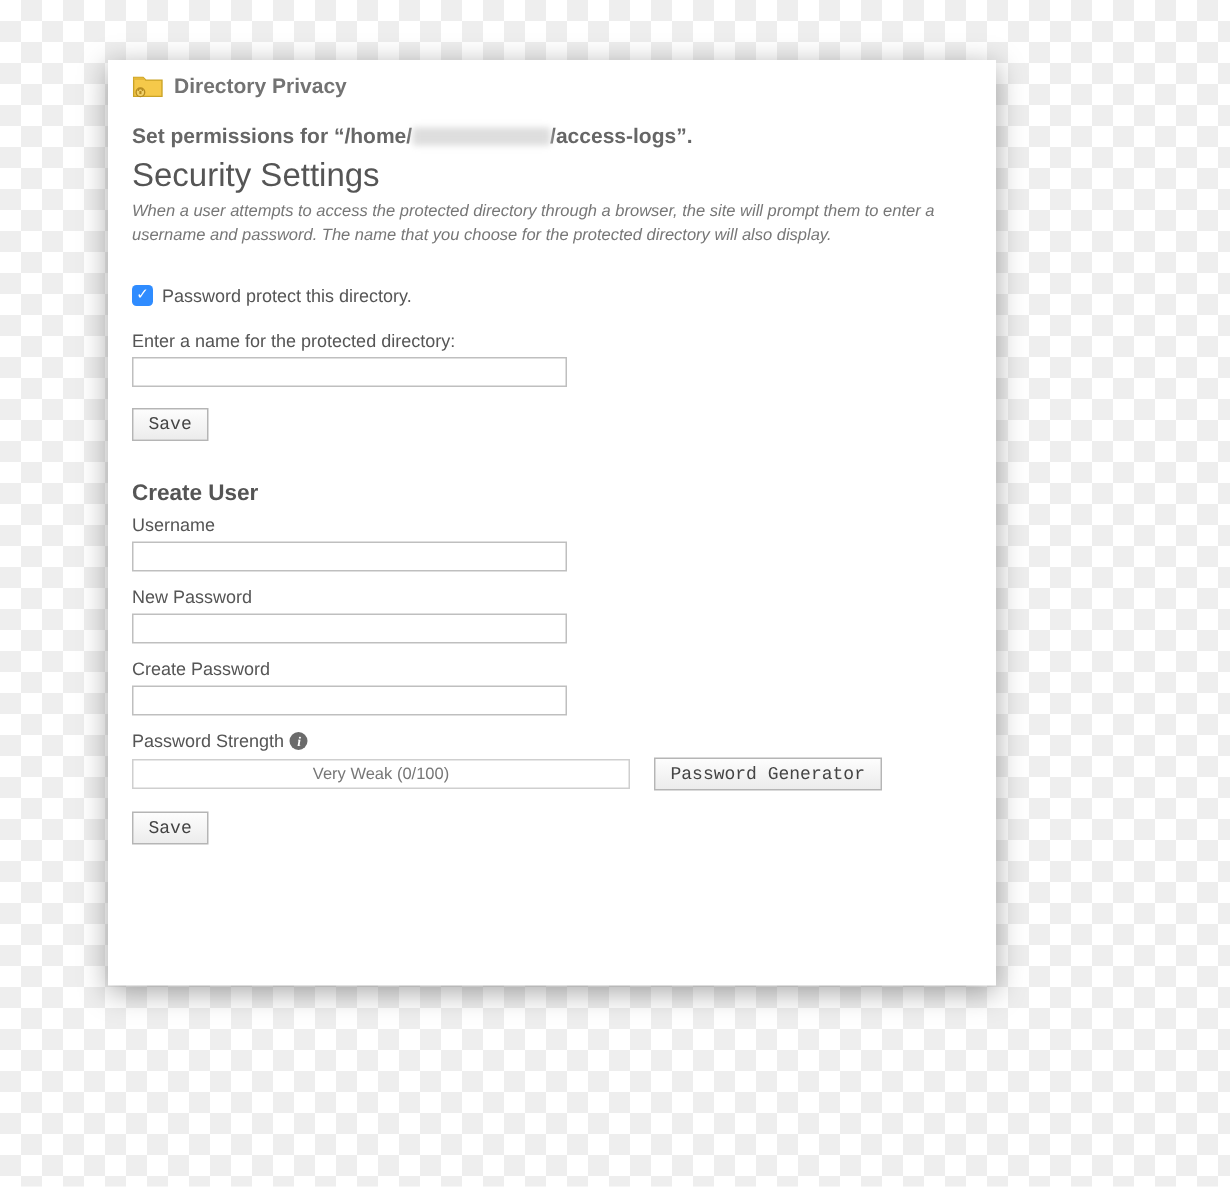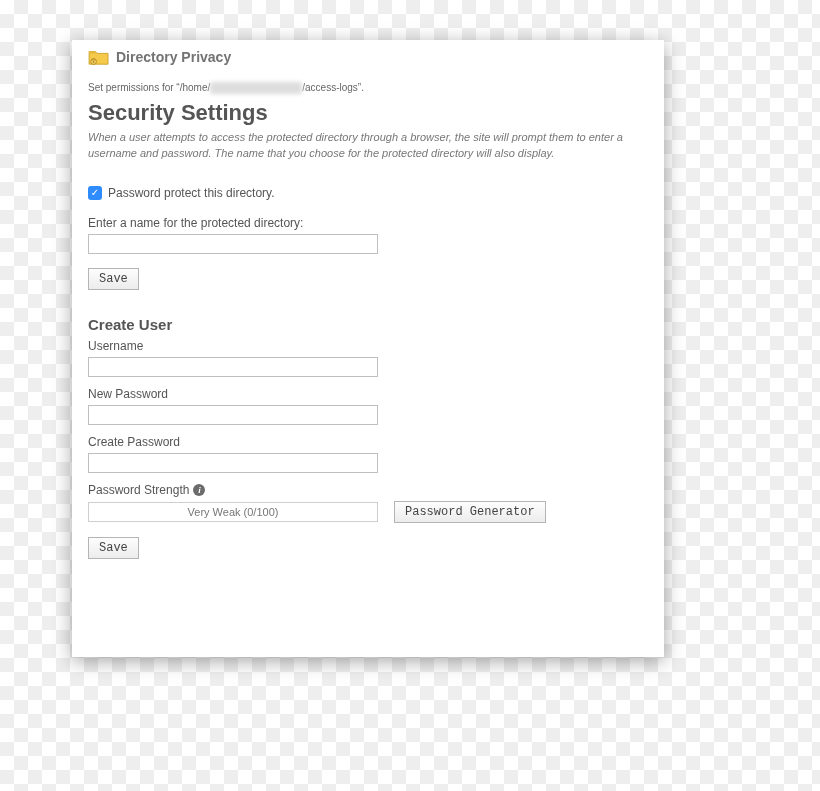--- a/index.html
+++ b/index.html
@@ -22,23 +22,23 @@
     left:72px;top:40px;
     width:592px;height:617px;
     background:#fff;
     box-shadow:0 4px 18px rgba(0,0,0,.35);
     padding:8px 16px 16px 16px;
     box-sizing:border-box;
   }
   .hdr{display:flex;align-items:center;gap:6px;margin-bottom:14px}
   .hdr-title{font-weight:bold;font-size:14px;color:#737373}
   .folder-icon{width:22px;height:18px;display:inline-block}
-  h2.perm{font-size:10px;color:#666;margin:16px 0 6px 0;font-weight:normal}
+  h2.perm{font-size:14px;color:#666;margin:16px 0 6px 0;font-weight:bold}
   .blur{display:inline-block;width:92px;height:12px;background:#ddd;filter:blur(2px);vertical-align:middle;border-radius:2px}
-  h1.sec{font-size:22px;font-weight:bold;color:#555;margin:4px 0 4px 0}
+  h1.sec{font-size:22px;font-weight:normal;color:#555;margin:4px 0 4px 0}
   .desc{font-style:italic;color:#777;font-size:11px;line-height:1.45;margin-bottom:24px}
   .chk-row{display:flex;align-items:center;gap:6px;margin-bottom:16px}
   .chk{width:14px;height:14px;background:#2f8cff;border-radius:3px;display:flex;align-items:center;justify-content:center;color:#fff;font-size:10px;line-height:1}
   label.fld{display:block;margin:10px 0 4px 0;color:#555}
   input.txt{
     width:290px;height:20px;
     border:1px solid #bfbfbf;
     background:#fff;
     padding:1px 4px;
     box-sizing:border-box;
@@ -51,21 +51,21 @@
     background:linear-gradient(#fdfdfd,#ececec);
     font-family:Liberation Mono, monospace;font-size:12px;color:#444;
     cursor:pointer;
   }
   .btn.save{margin-top:14px}
   h3.cu{font-size:15px;font-weight:bold;color:#555;margin:26px 0 6px 0}
   .ps-row{display:flex;align-items:center;gap:4px}
   .info-icon{width:12px;height:12px;border-radius:50%;background:#6b6b6b;color:#fff;display:inline-flex;align-items:center;justify-content:center;font-size:9px;font-weight:bold;font-style:italic;font-family:Georgia,serif}
   .strength-row{display:flex;align-items:center;gap:16px;margin-top:4px}
   .strength-box{
-    width:290px;height:20px;
+    width:332px;height:20px;
     border:1px solid #cfcfcf;
     background:#fff;
     display:flex;align-items:center;justify-content:center;
     font-size:11px;color:#777;
     box-sizing:border-box;
   }
 </style>
 </head>
 <body>
 

